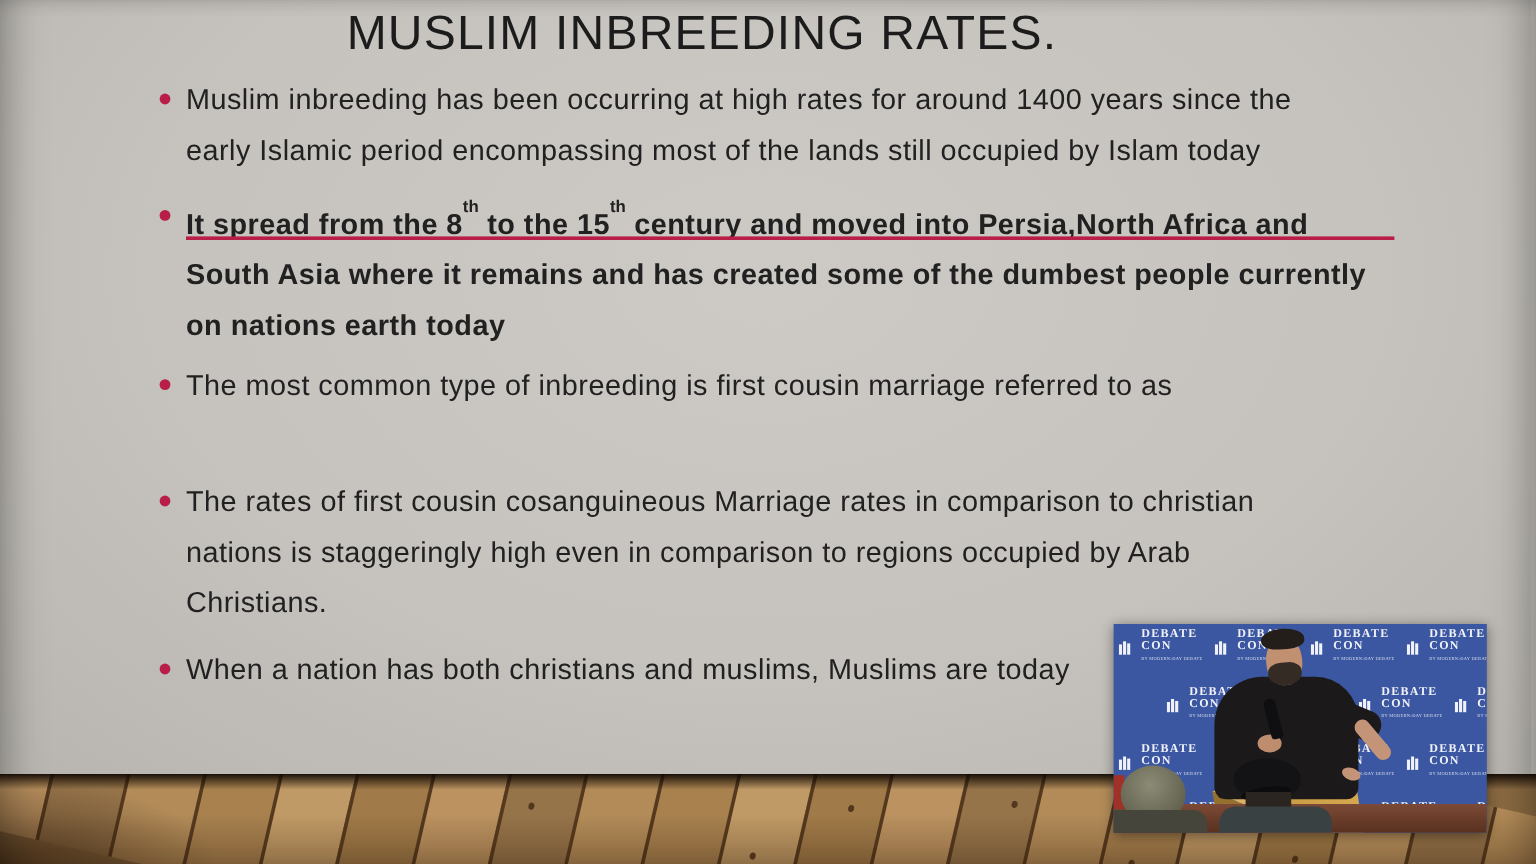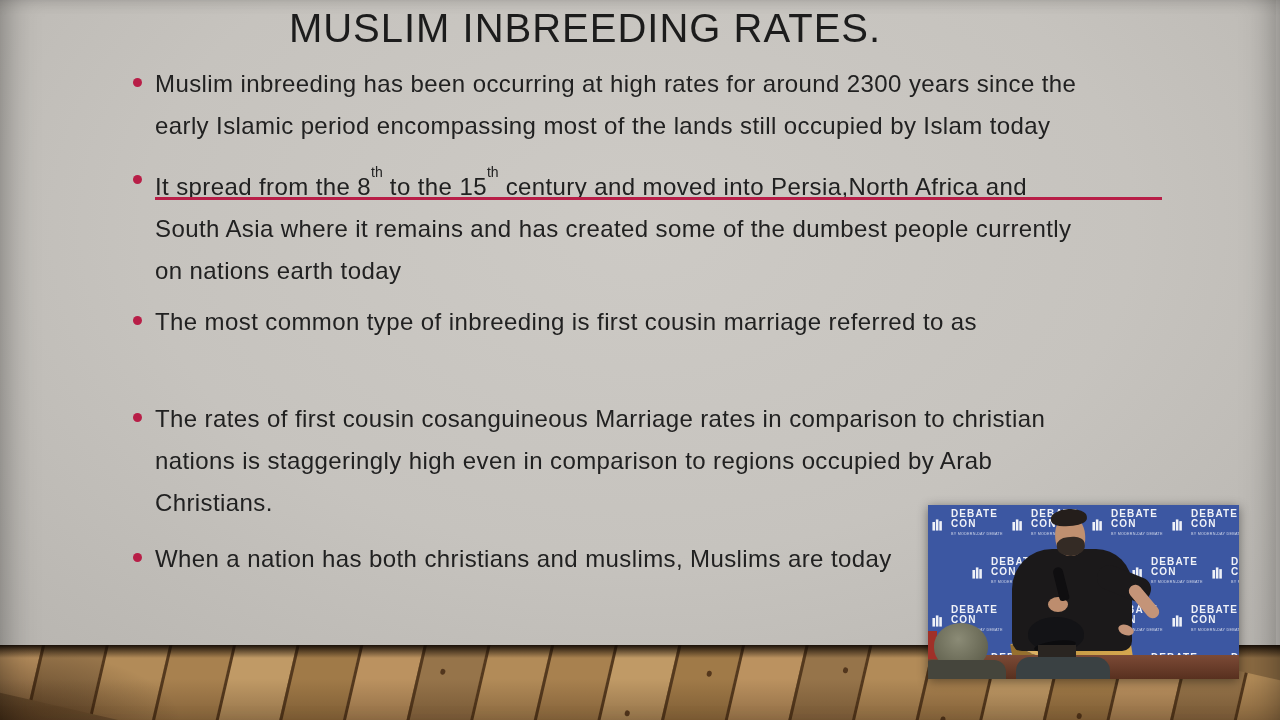--- a/index.html
+++ b/index.html
@@ -29,22 +29,22 @@
     transform:rotate(13deg);}
   .plank{position:absolute;top:0;bottom:0;width:62px;border-left:3px solid var(--wood-gap,#54391e);}
   .knot{position:absolute;width:5px;height:6px;border-radius:50%;background:#472c15;opacity:.85;}
   .floor::before{content:"";position:absolute;left:0;top:0;width:100%;height:13px;z-index:3;
     background:linear-gradient(to bottom, rgba(18,10,4,.95), rgba(18,10,4,0));}
   .floor::after{content:"";position:absolute;inset:0;z-index:3;pointer-events:none;
     background:linear-gradient(to bottom, rgba(60,35,12,0) 45%, rgba(50,28,10,.3) 100%),
     radial-gradient(ellipse 300px 120px at 0% 100%, rgba(35,18,6,.55), rgba(35,18,6,0) 60%);}
 
   
-  .cam{position:absolute;left:928px;top:505px;width:311px;height:174px;overflow:hidden;
-    background:var(--overlay-blue,#3c57a2);z-index:5;box-shadow:0 2px 10px rgba(0,0,0,.45);}
+  .cam{position:absolute;left:928px;top:520px;width:311px;height:174px;overflow:hidden;
+    background:var(--overlay-blue,#3c57a2);z-index:5;box-shadow:0 2px 10px rgba(0,0,0,.45);font-family:Liberation Serif, serif;}
   .dclogo{position:absolute;display:flex;align-items:center;width:76px;opacity:.92;}
   .dcicon{flex:0 0 auto;display:block;margin-right:3px;}
   .dcbar{width:1px;height:21px;background:rgba(255,255,255,.9);margin-right:4px;}
   .dctxt{color:#fff;line-height:10px;}
   .dct1,.dct2{font-size:10px;font-weight:bold;letter-spacing:1.1px;white-space:nowrap;}
   .dcsub{font-size:6px;letter-spacing:.4px;white-space:nowrap;transform:scale(.62);
     transform-origin:left top;opacity:.8;margin-top:2px;}
 
   .podium{position:absolute;left:78px;top:118px;width:140px;height:56px;z-index:12;}
   .pod-top{position:absolute;inset:0;background:#dcb162;
@@ -100,24 +100,24 @@
 </head>
 <body>
 
 <div class="frame">
 
   <div class="slide">
     <div class="slide-title">MUSLIM INBREEDING RATES.</div>
     <div class="bullets">
         <div class="bullet" style="top: 63px;">
           <div class="dot"></div>
-          <div class="bline">Muslim inbreeding has been occurring at high rates for around 2300 years since the</div>
+          <div class="bline">Muslim inbreeding has been occurring at high rates for around 1400 years since the</div>
           <div class="bline">early Islamic period encompassing most of the lands still occupied by Islam today</div>
         </div>
-        <div class="bullet" style="top: 160px;">
+        <div class="bullet" style="top: 160px; font-weight: bold;">
           <div class="dot"></div>
           <div class="bline"><span>It spread from the 8</span><sup>th</sup><span> to the 15</span><sup>th</sup><span> century and moved into Persia,North Africa and</span></div>
           <div class="uline"></div>
           <div class="bline">South Asia where it remains and has created some of the dumbest people currently</div>
           <div class="bline">on nations earth today</div>
         </div>
         <div class="bullet" style="top: 301px;">
           <div class="dot"></div>
           <div class="bline">The most common type of inbreeding is first cousin marriage referred to as</div>
         </div>

